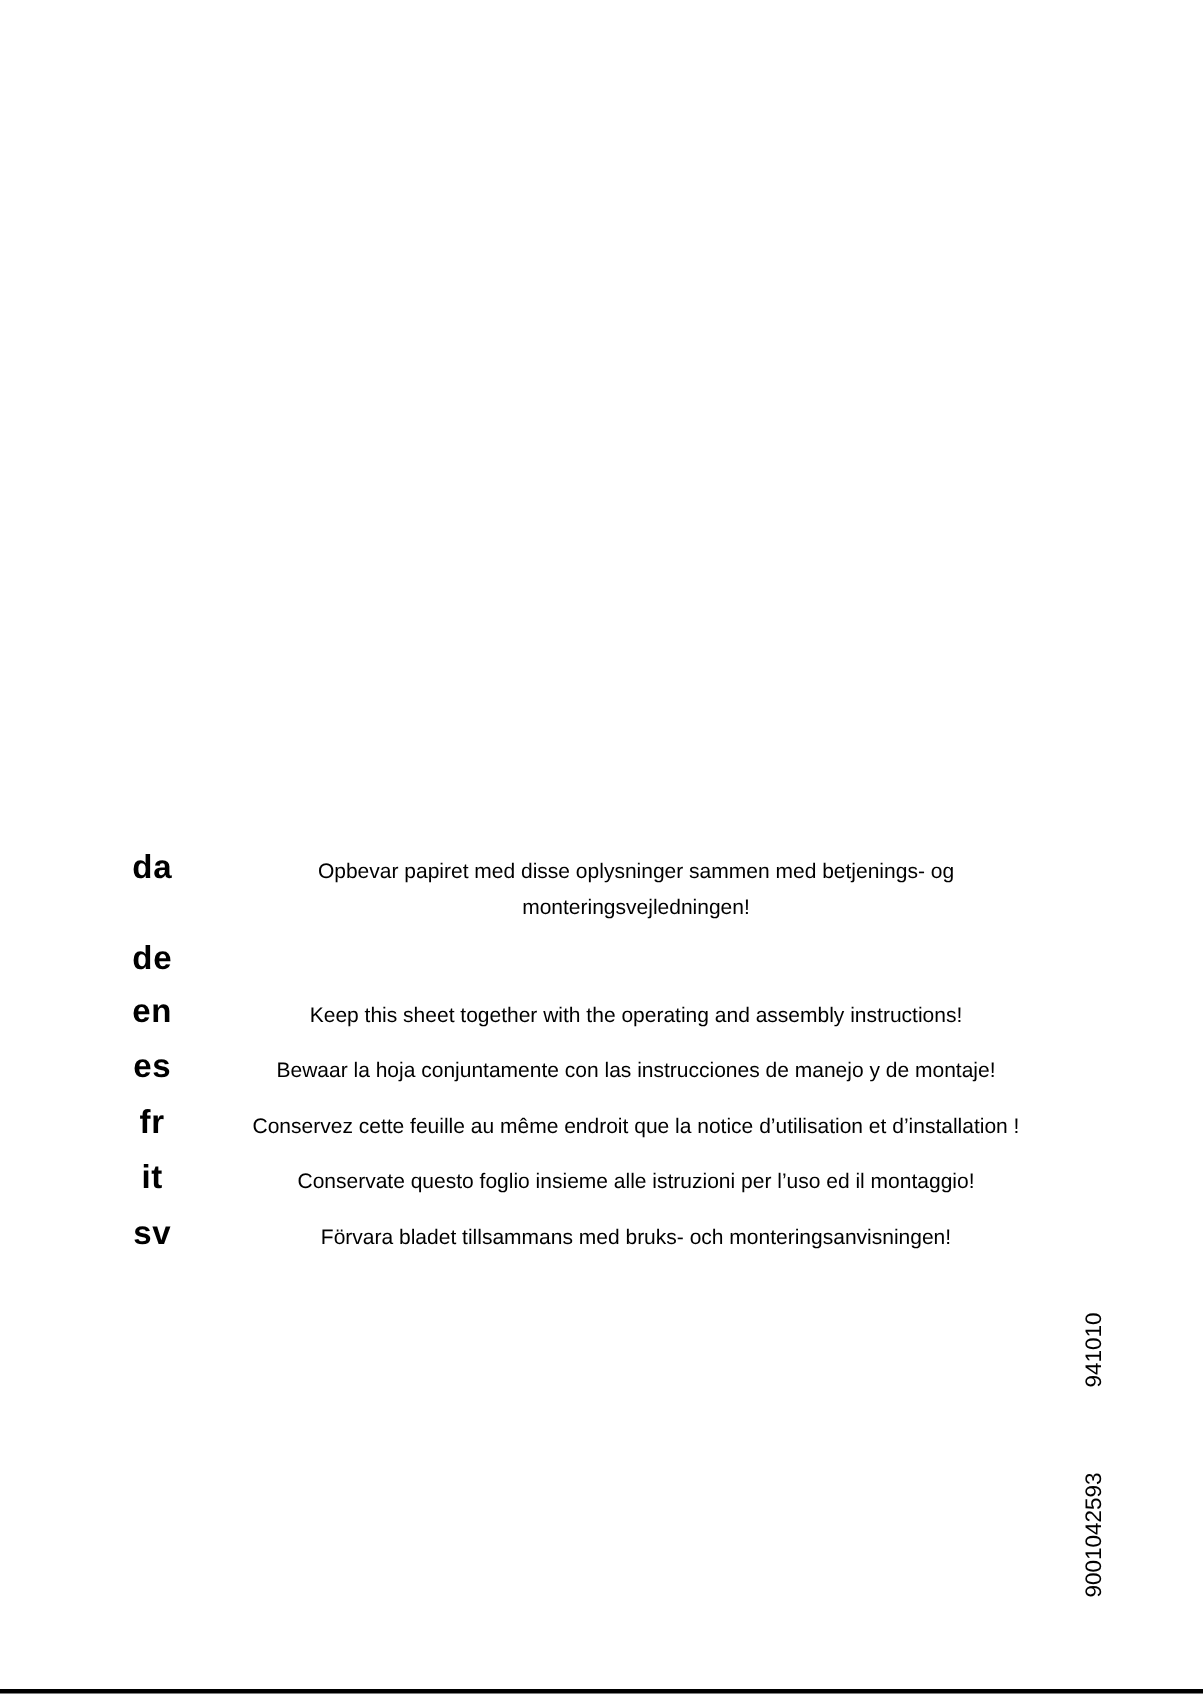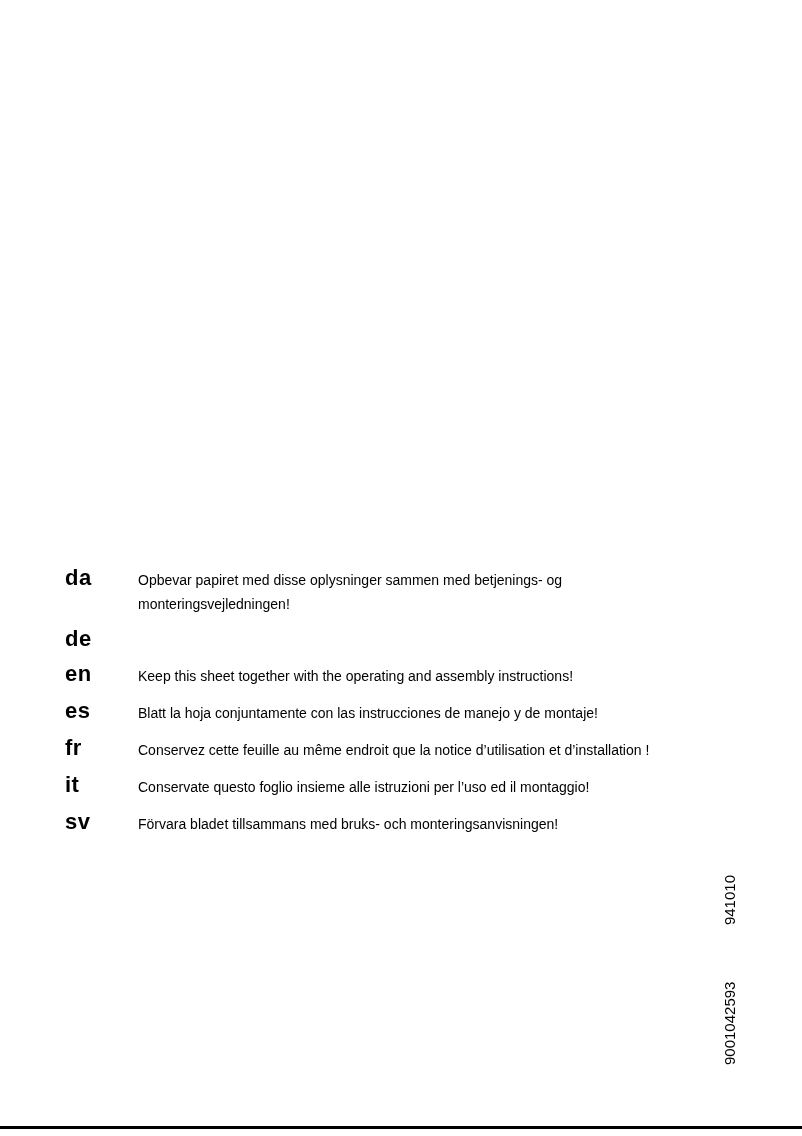--- a/index.html
+++ b/index.html
@@ -18,20 +18,21 @@
   .page {
     position: absolute;
     inset: 0;
     background: #fff;
   }
   .lang-list {
     position: absolute;
     left: 65px;
     top: 566px;
     width: 680px;
+    text-align: center;
   }
   .lang-item {
     display: flex;
     align-items: baseline;
     margin-bottom: 11px;
   }
   .lang-code {
     flex: 0 0 73px;
     width: 73px;
     font-weight: bold;
@@ -85,21 +86,21 @@
       <span class="lang-code">de</span>
     </div>
 
     <div class="lang-item">
       <span class="lang-code">en</span>
       <span class="lang-text">Keep this sheet together with the operating and assembly instructions!</span>
     </div>
 
     <div class="lang-item">
       <span class="lang-code">es</span>
-      <span class="lang-text">Blatt la hoja conjuntamente con las instrucciones de manejo y de montaje!</span>
+      <span class="lang-text">Bewaar la hoja conjuntamente con las instrucciones de manejo y de montaje!</span>
     </div>
 
     <div class="lang-item">
       <span class="lang-code">fr</span>
       <span class="lang-text">Conservez cette feuille au même endroit que la notice d’utilisation et d’installation !</span>
     </div>
 
     <div class="lang-item">
       <span class="lang-code">it</span>
       <span class="lang-text">Conservate questo foglio insieme alle istruzioni per l’uso ed il montaggio!</span>

